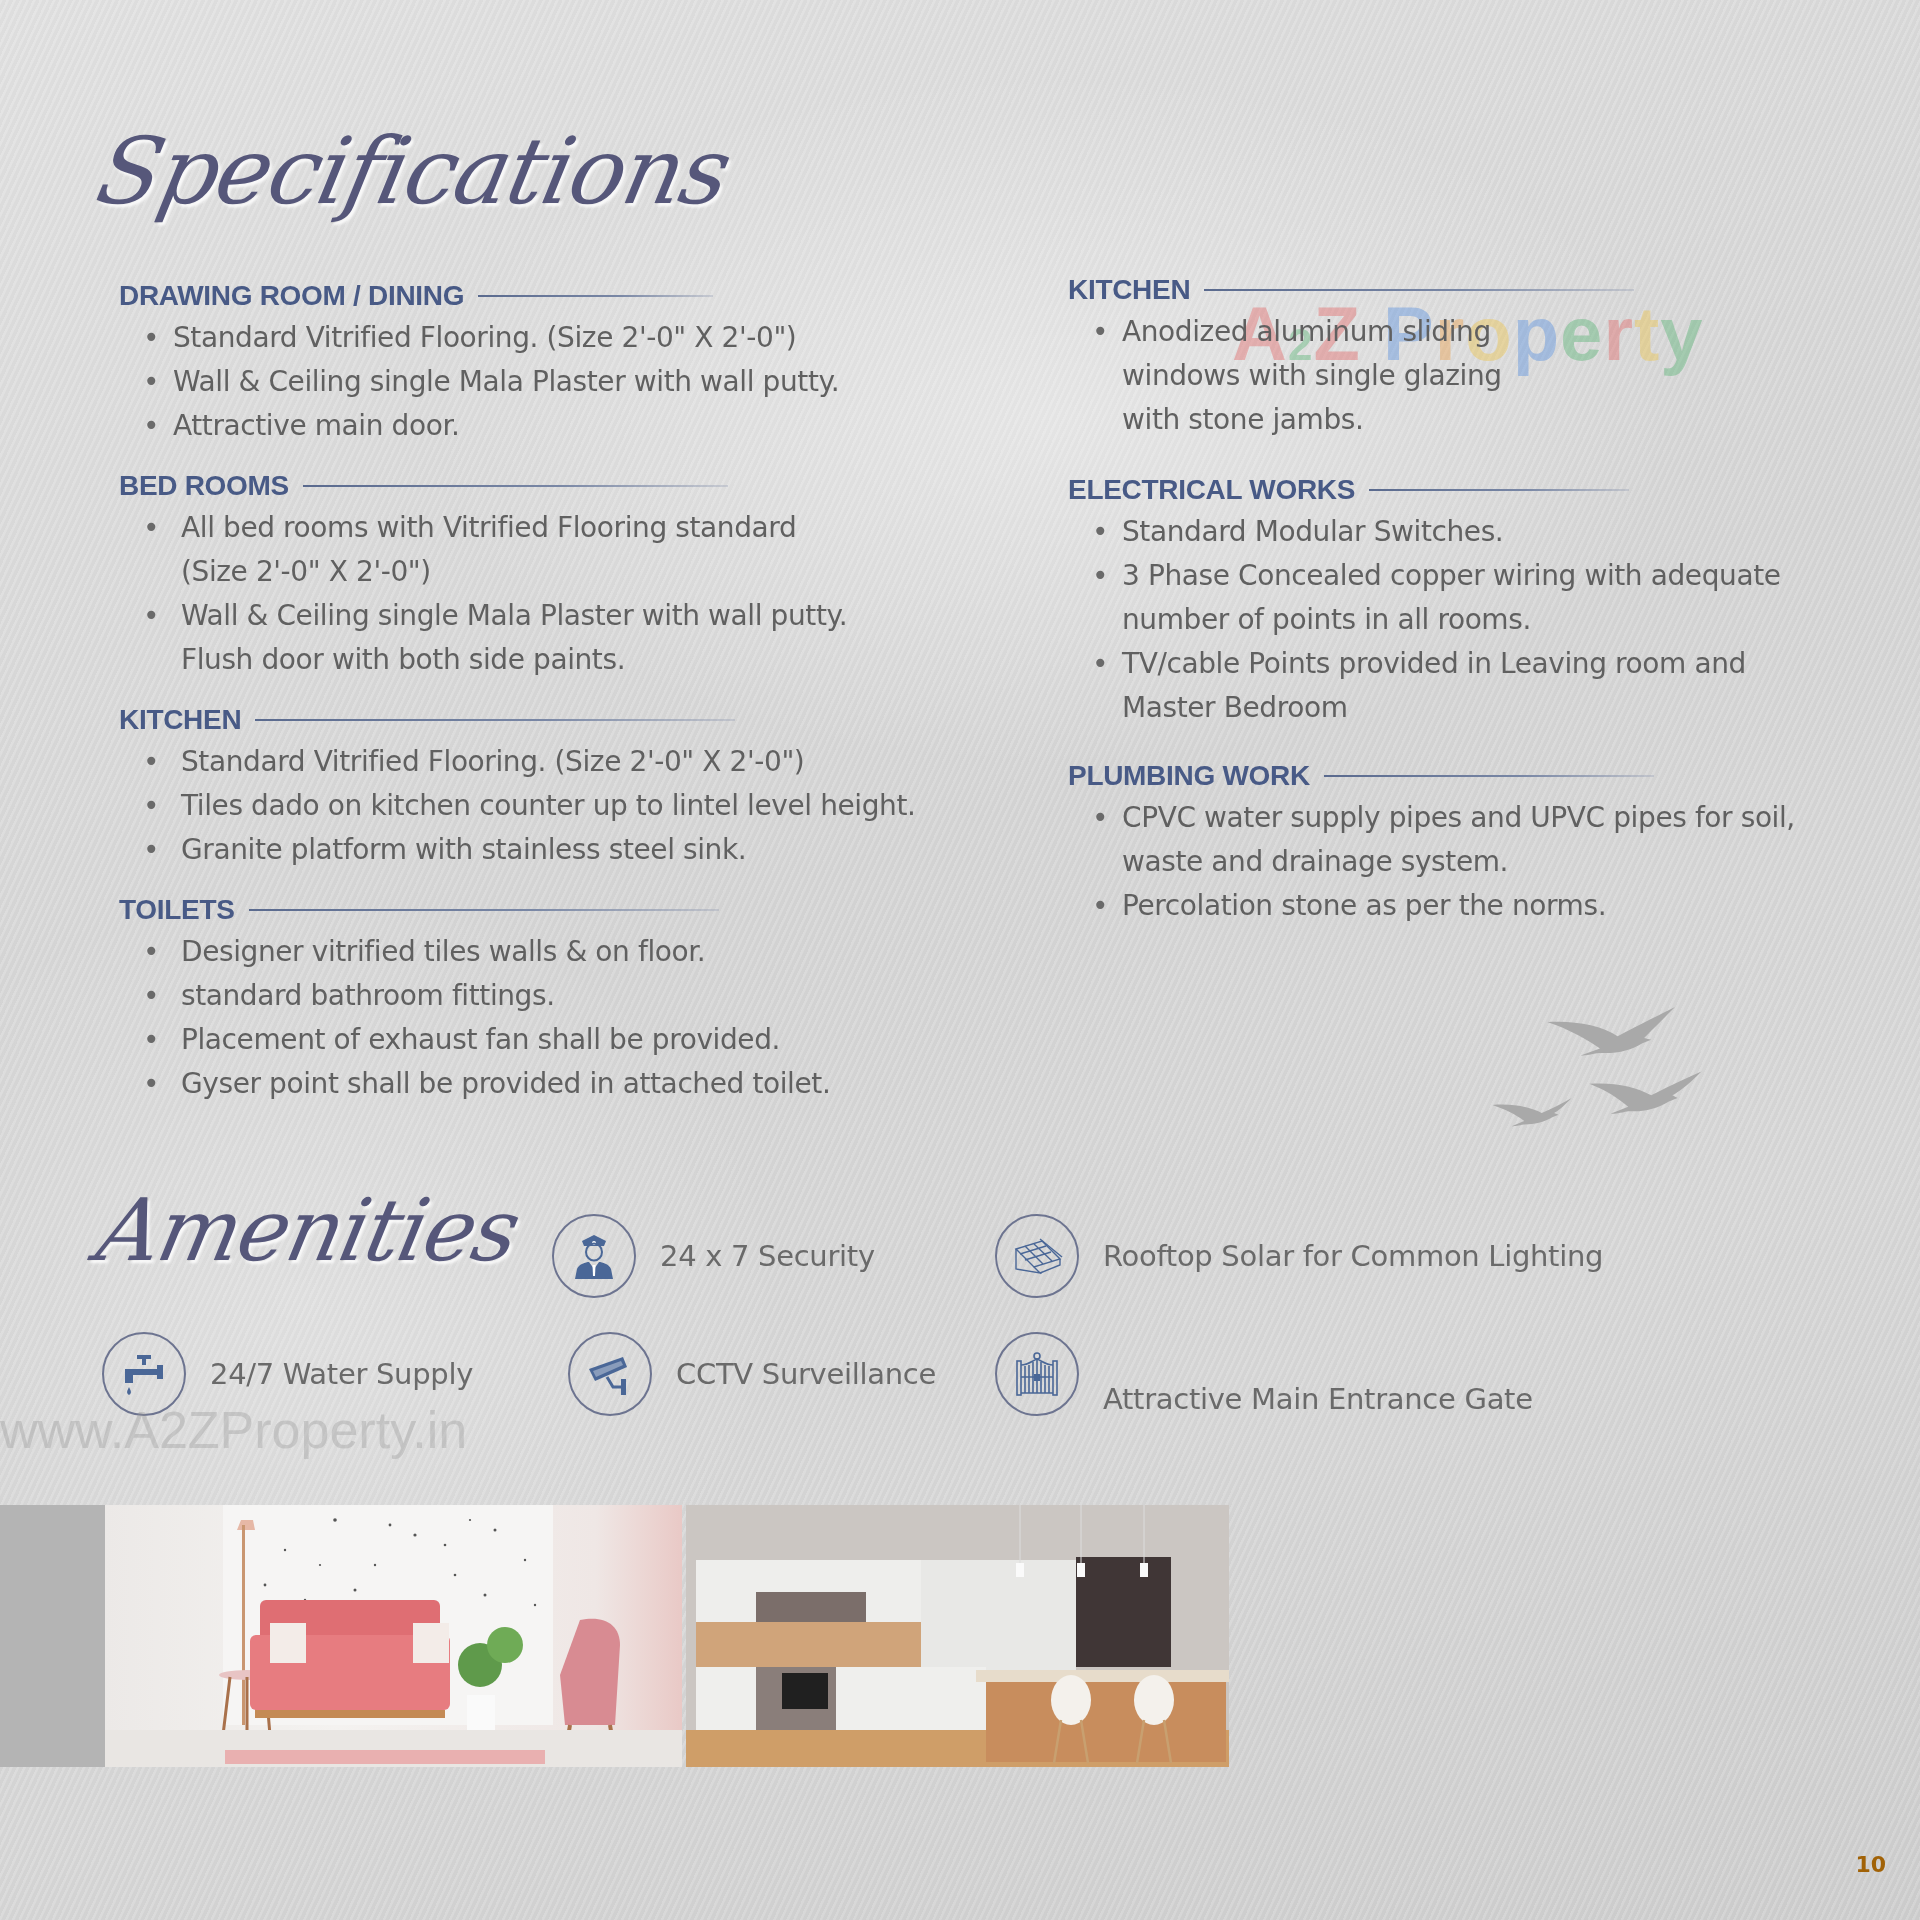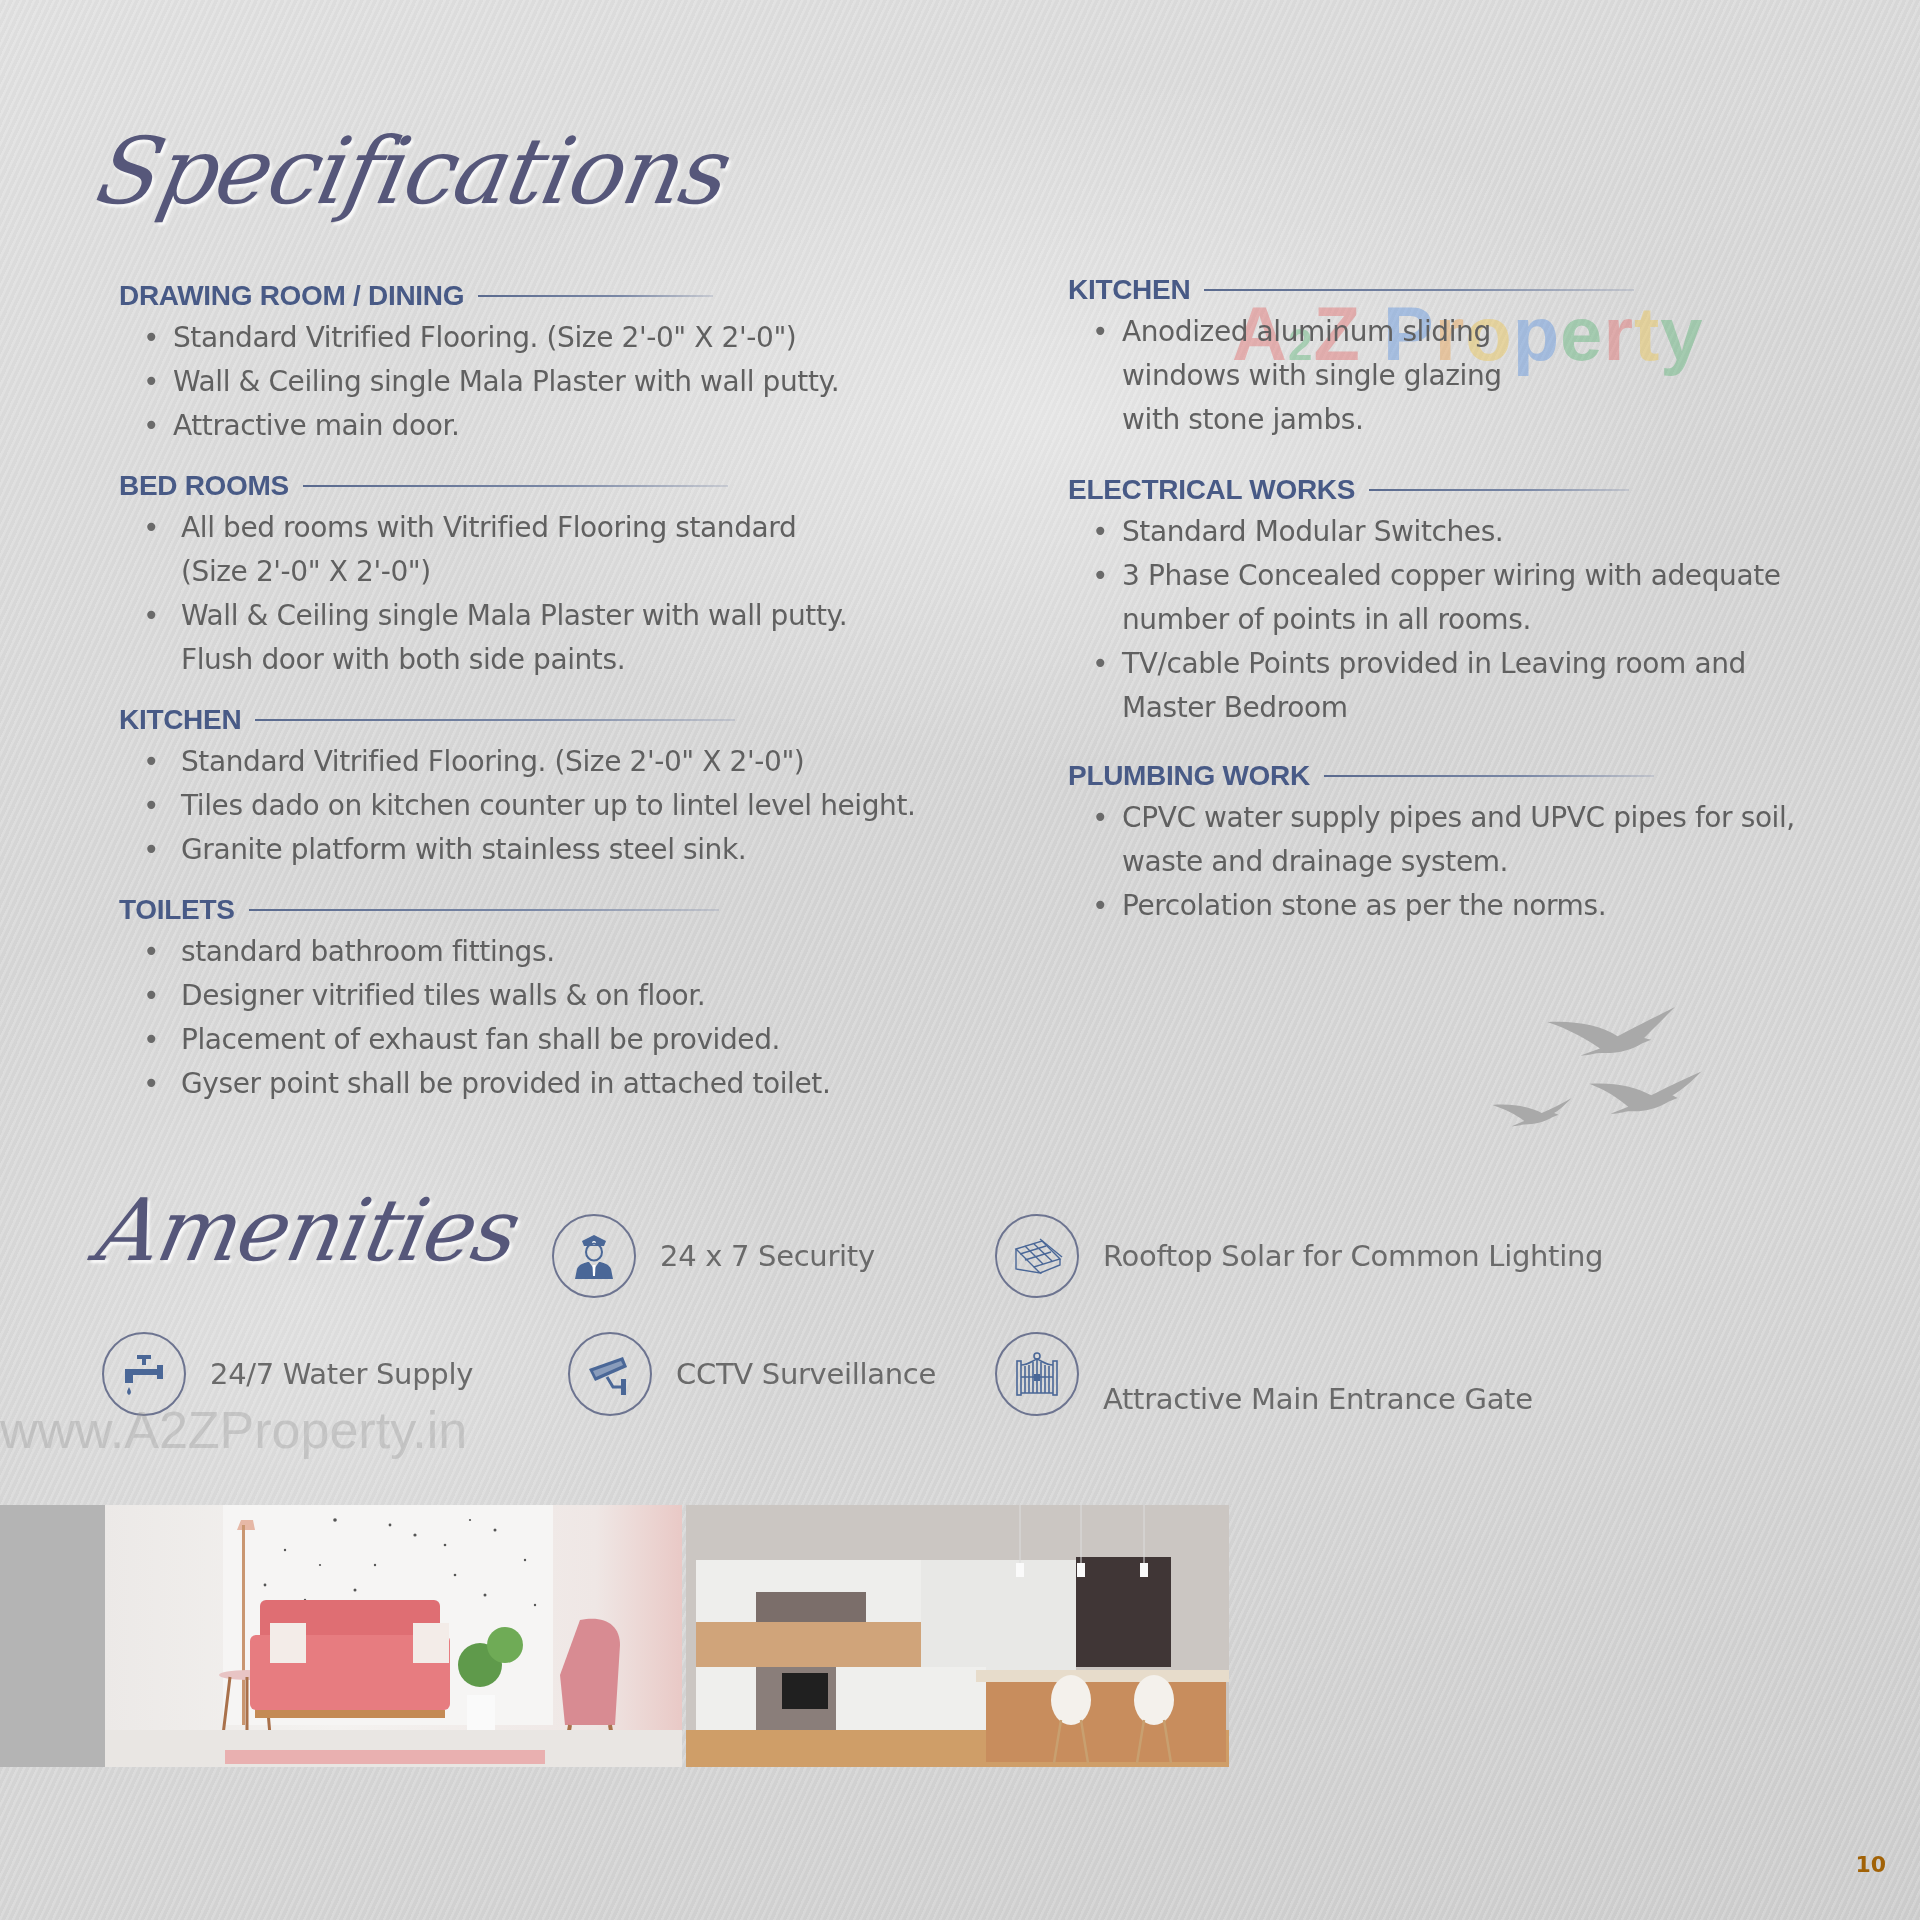--- a/index.html
+++ b/index.html
@@ -130,22 +130,22 @@
       <li style="padding-left:38px;">Tiles dado on kitchen counter up to lintel level height.</li>
       <li style="padding-left:38px;">Granite platform with stainless steel sink.</li>
     </ul>
   </div>
   <div class="section">
     <div class="sec-head">
         <span class="label">TOILETS</span>
         <span class="rule" style="width:470px"></span>
       </div>
     <ul class="items">
+      <li style="padding-left:38px;">Designer vitrified tiles walls &amp; on floor.</li>
       <li style="padding-left:38px;">standard bathroom fittings.</li>
-      <li style="padding-left:38px;">Designer vitrified tiles walls &amp; on floor.</li>
       <li style="padding-left:38px;">Placement of exhaust fan shall be provided.</li>
       <li style="padding-left:38px;">Gyser point shall be provided in attached toilet.</li>
     </ul>
   </div>
 </div>
 
 <div class="col right">
   <div class="section" style="margin-bottom:28px;">
     <div class="sec-head">
         <span class="label">KITCHEN</span>

